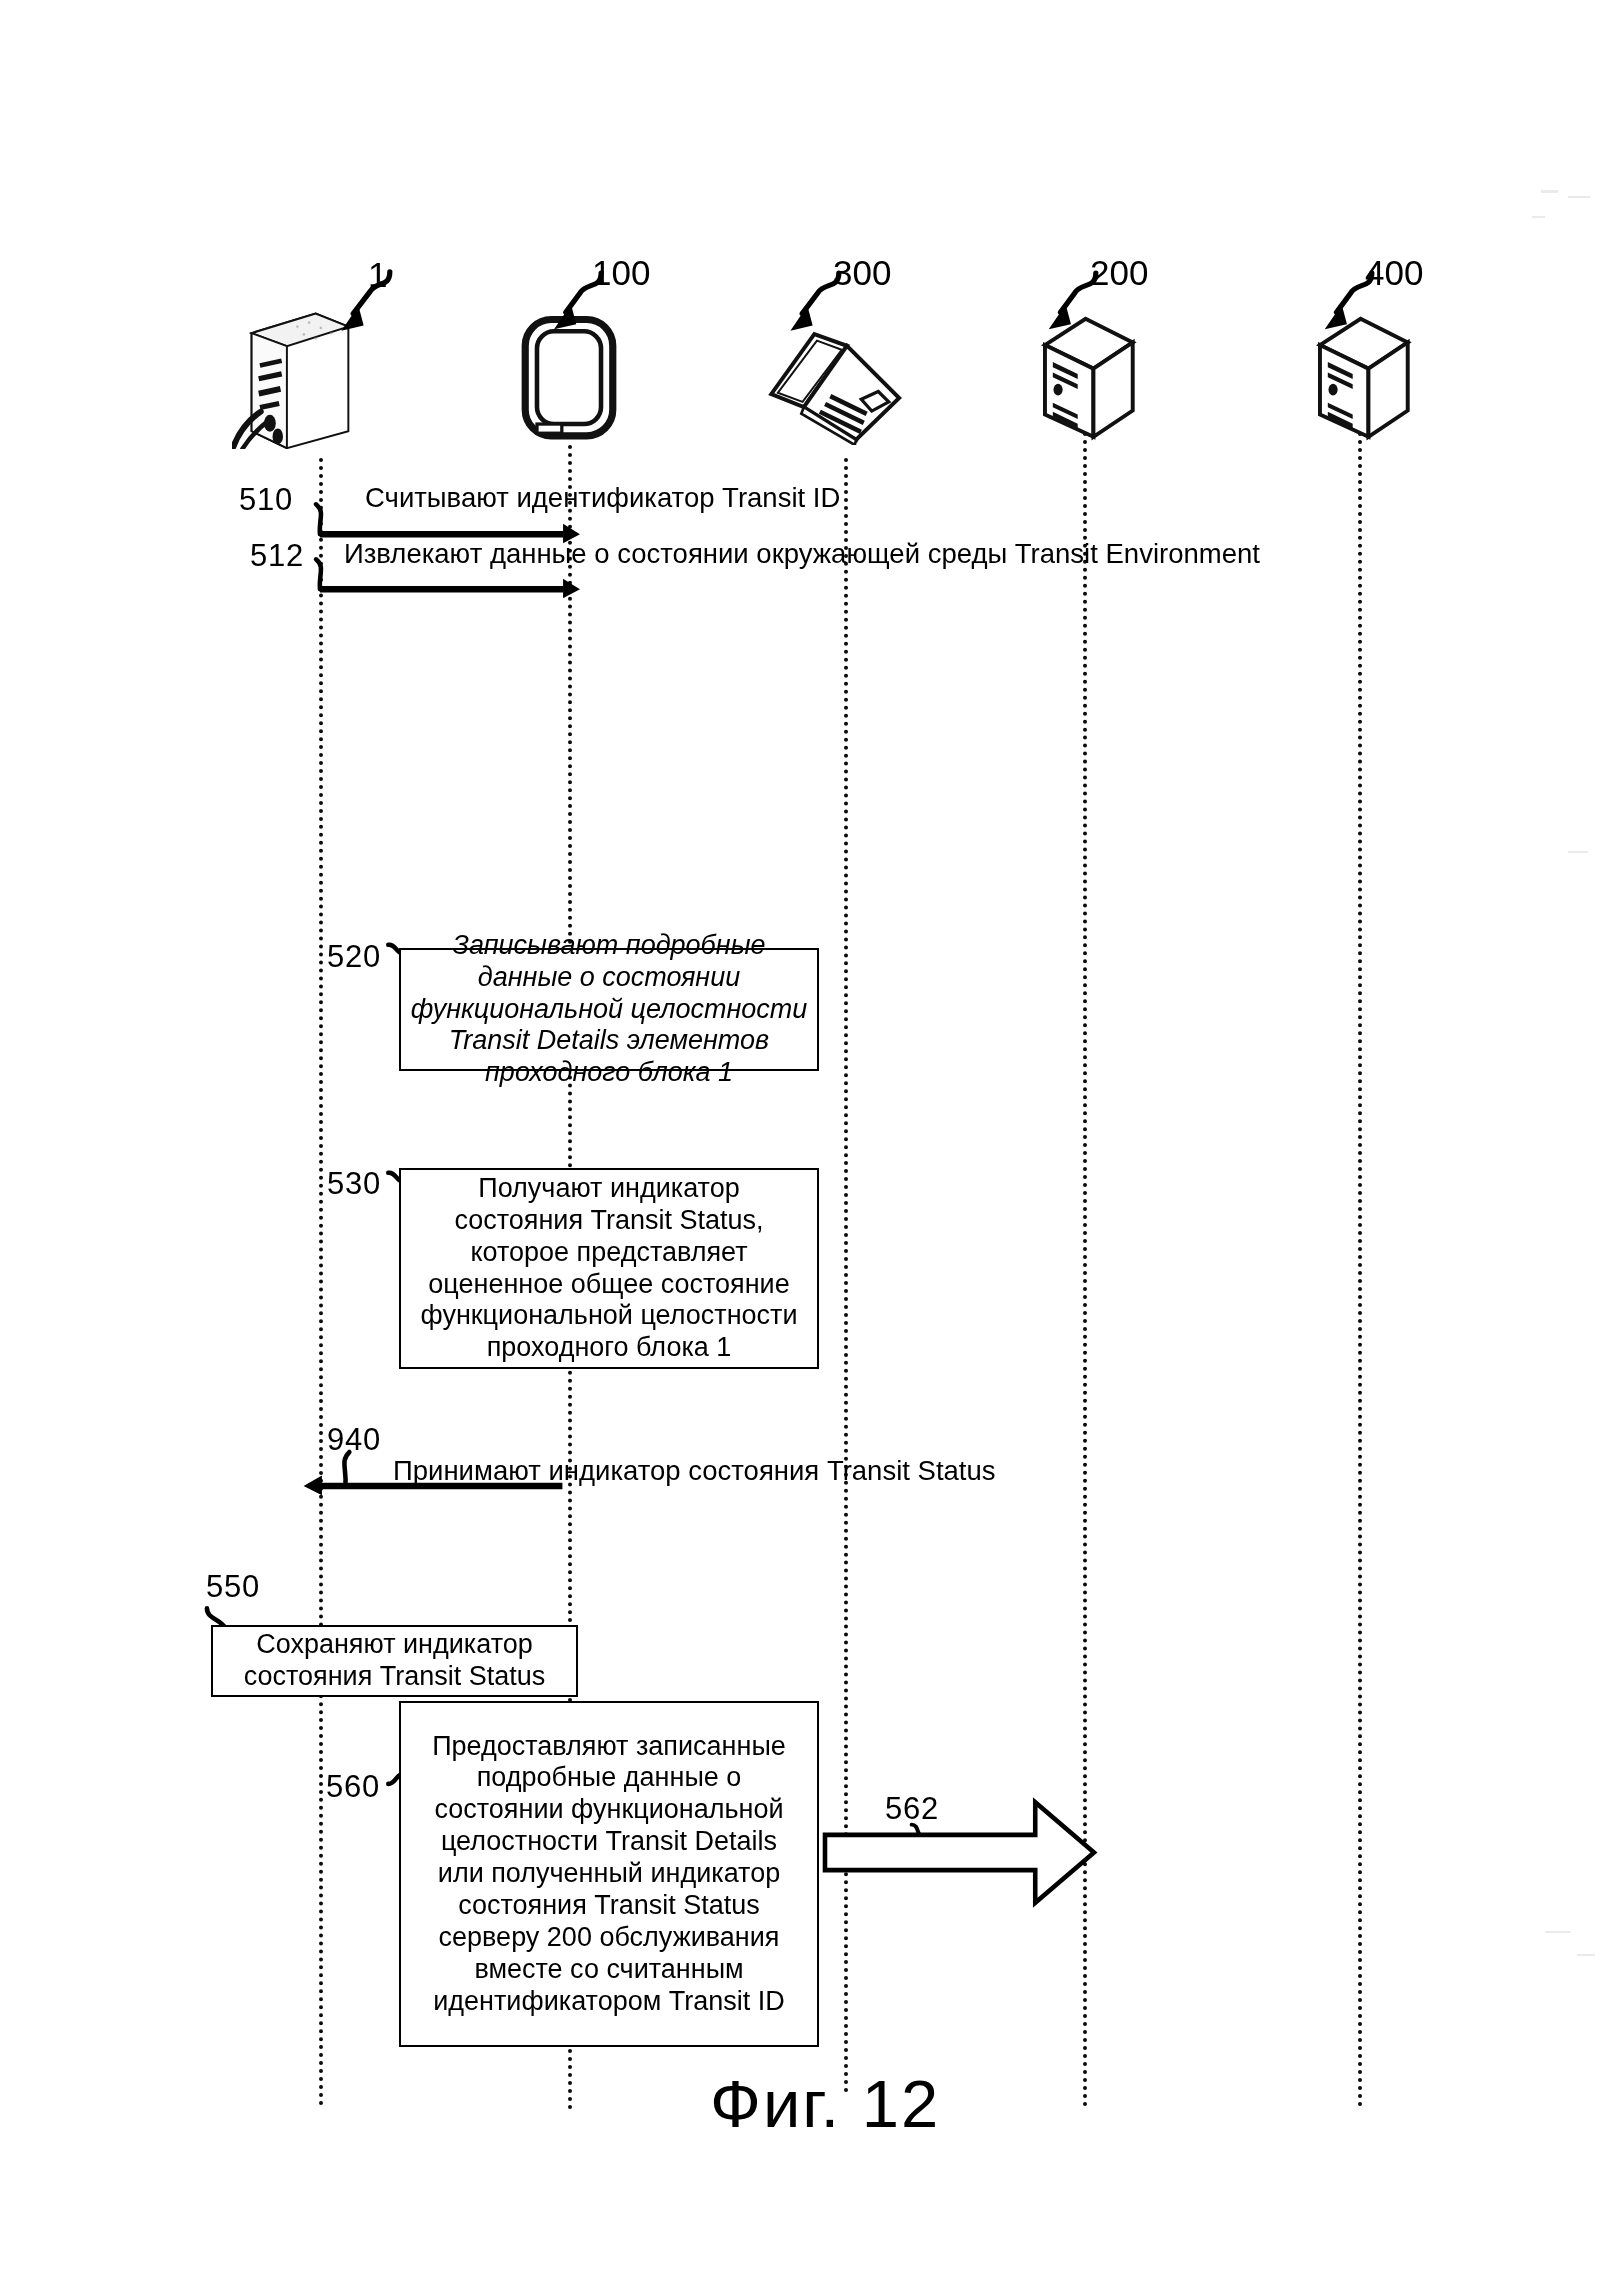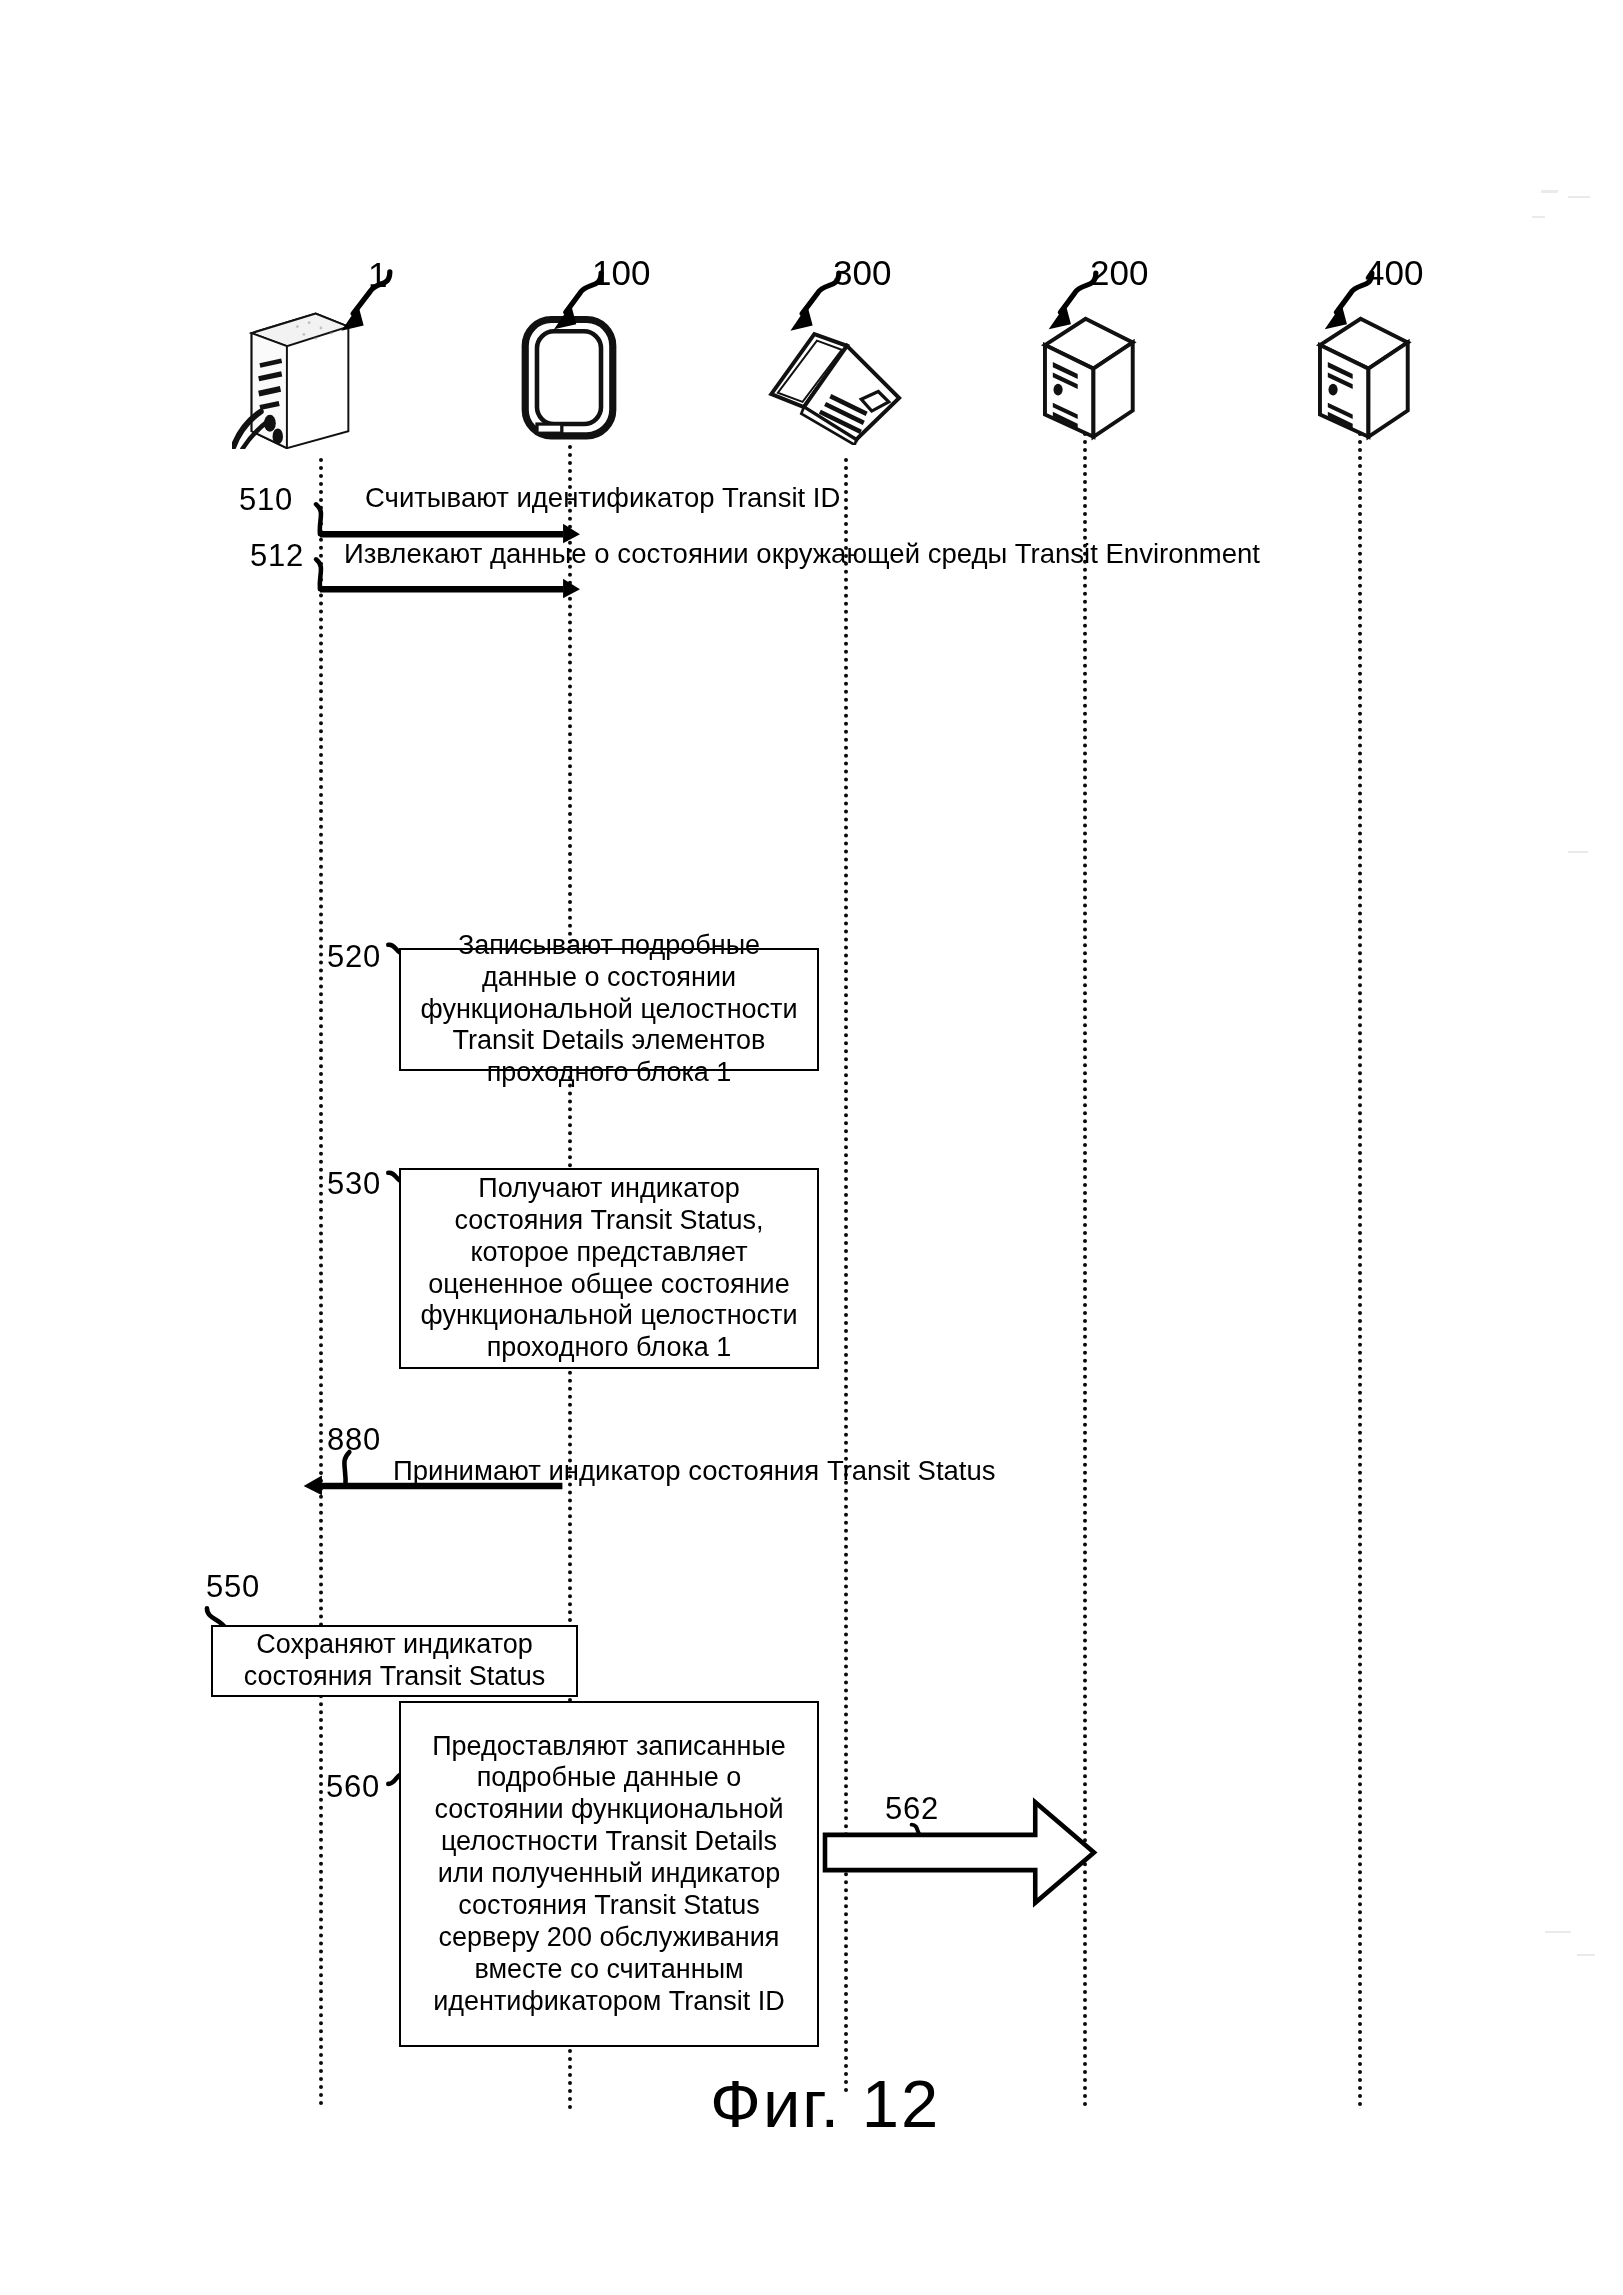--- a/index.html
+++ b/index.html
@@ -265,21 +265,21 @@
       <path d="M402 32 L428 48 L402 62 Z" fill="#000"></path>
     </svg>
   </div>
 
   <div class="refnum" style="left:327px; top:941px;">520</div>
   <div class="leader" style="left:387px; top:937px; width:26px; height:26px;">
     <svg width="26" height="26" viewBox="0 0 40 40">
       <path d="M2 12 C14 10 14 26 26 26" fill="none" stroke="#000" stroke-width="7" stroke-linecap="round"></path>
     </svg>
   </div>
-  <div class="pbox" style="left:399px; top:948px; width:420px; height:123px;">
+  <div class="pbox" style="left:399px; top:948px; width:420px; height:123px;font-style:italic;">
     <span>Записывают подробные</span>
     <span>данные о состоянии</span>
     <span>функциональной целостности</span>
     <span>Transit Details элементов</span>
     <span>проходного блока 1</span>
   </div>
 
   <div class="refnum" style="left:327px; top:1168px;">530</div>
   <div class="leader" style="left:387px; top:1165px; width:26px; height:26px;">
     <svg width="26" height="26" viewBox="0 0 40 40">
@@ -288,21 +288,21 @@
   </div>
   <div class="pbox" style="left:399px; top:1168px; width:420px; height:201px;">
     <span>Получают индикатор</span>
     <span>состояния Transit Status,</span>
     <span>которое представляет</span>
     <span>оцененное общее состояние</span>
     <span>функциональной целостности</span>
     <span>проходного блока 1</span>
   </div>
 
-  <div class="refnum" style="left:327px; top:1424px;">880</div>
+  <div class="refnum" style="left:327px; top:1424px;">940</div>
   <div class="msg-text" style="left:393px; top:1456px;">Принимают индикатор состояния Transit Status</div>
   <div class="msg-arrow" style="left:301px; top:1448px; width:281px; height:46px;">
     <svg width="281" height="46" viewBox="0 0 430 70">
       <path d="M74 6 C60 20 70 30 68 58" fill="none" stroke="#000" stroke-width="7" stroke-linecap="round"></path>
       <line x1="30" y1="58" x2="400" y2="58" stroke="#000" stroke-width="10"></line>
       <path d="M32 42 L4 58 L32 72 Z" fill="#000"></path>
     </svg>
   </div>
 
   <div class="refnum" style="left:206px; top:1571px;">550</div>

